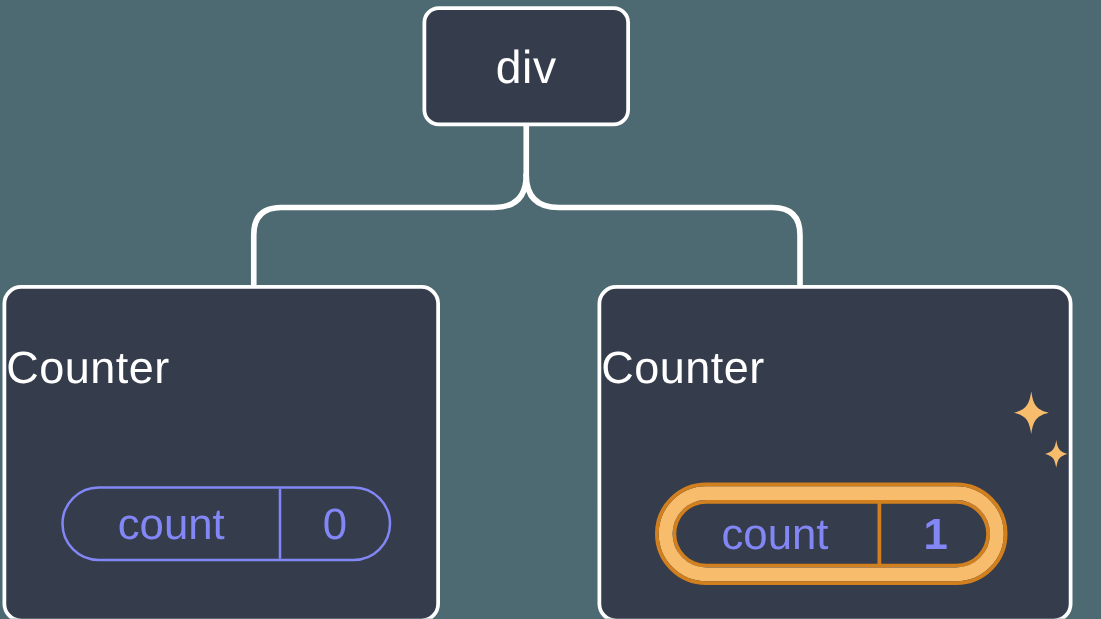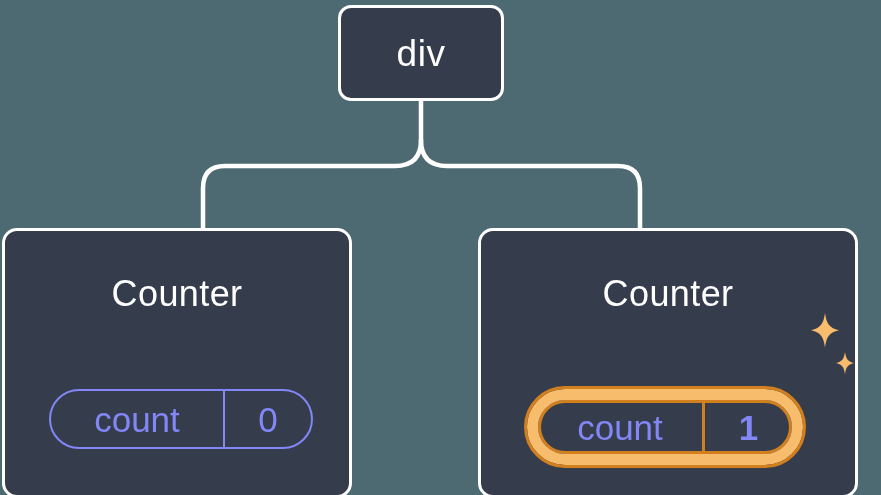--- a/index.html
+++ b/index.html
@@ -70,21 +70,21 @@
     left: 478px;
     top: 228px;
     width: 380px;
     height: 270px;
   }
   .card-title {
     position: absolute;
     left: 0;
     right: 0;
     top: 45px;
-    text-align: center;
+    text-align: left;
     color: #ffffff;
     font-size: 36px;
     font-weight: 400;
     letter-spacing: 0.4px;
     line-height: 1;
   }
 
   
   .pill-wrap {
     position: absolute;

